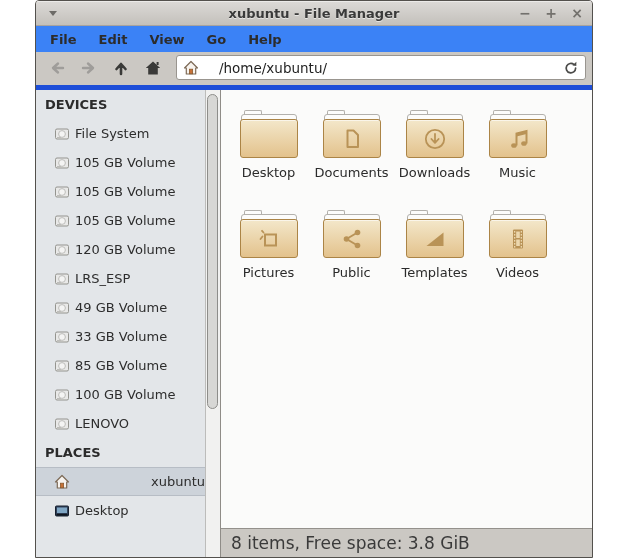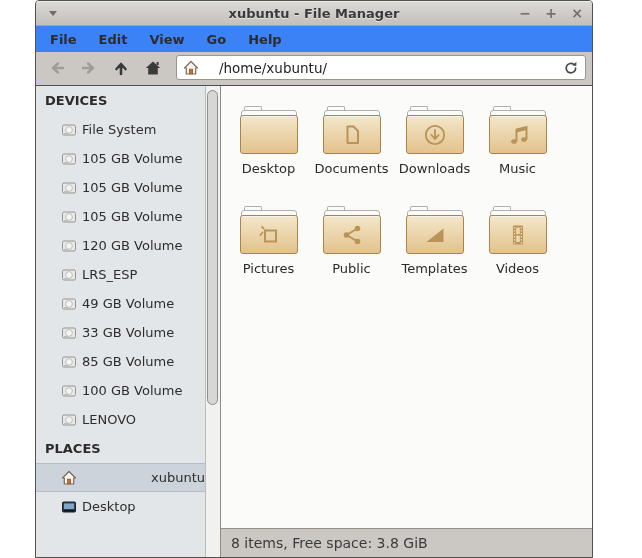--- a/index.html
+++ b/index.html
@@ -47,26 +47,26 @@
     background:#ffffff; border:1px solid #99958f; border-radius:3px;
     display:flex; align-items:flex-start; padding:4px 6px; gap:20px;
   }
   .path-input {
     flex:1; border:none; outline:none; background:transparent;
     font-family:"DejaVu Sans","Liberation Sans",sans-serif;
     font-size:13.5px; color:#1f1f1f; padding:0;
   }
 
   
-  .content { flex:1; display:flex; min-height:0; border-top:1px solid #1d4ed8; }
+  .content { flex:1; display:flex; min-height:0; border-top:5px solid #1d4ed8; }
 
   .sidebar { width:169px; flex:0 0 169px; background:#e3e6e9; overflow:hidden; }
   .side-row { height:29px; display:flex; align-items:center; font-size:13px; color:#2d2d2d; }
   .side-header { font-weight:bold; padding-left:9px; color:#2b2b2b; }
-  .side-item { padding-left:25px; gap:5px; }
+  .side-item { padding-left:18px; gap:5px; }
   .side-item .icon16 { flex:0 0 16px; }
   .side-item.selected { background:#cdd3da; border-top:1px solid #b7bdc5; border-bottom:1px solid #b7bdc5;justify-content:space-between; }
 
   .sb-scroll { width:15px; flex:0 0 15px; background:#f1f1f0; border-left:1px solid #bcbcba; position:relative; }
   .sb-thumb { position:absolute; top:4px; left:1px; width:11px; height:315px; background:#d7d7d5; border:1px solid #8d8d8a; border-radius:7px; }
 
   .main { flex:1; background:#fbfbfa; border-left:1px solid #8f8c87; display:flex; flex-direction:column; min-width:0; }
   .iconview { flex:1; padding:12px 0 0 6px; display:flex; flex-wrap:wrap; align-content:flex-start; overflow:hidden; }
   .file-cell { width:83px; height:100px; display:flex; flex-direction:column; align-items:center; }
   .file-label { margin-top:7px; font-size:13px; color:#2b2b2b; }
@@ -86,21 +86,21 @@
     background:linear-gradient(#f3e7ca,#e3c28c);
     border:1px solid #ab8446; border-radius:3px;
     box-shadow:inset 0 1px 0 rgba(255,255,255,.6);
     display:flex; align-items:center; justify-content:center;
   }
 
   .statusbar {
     height:29px; flex:0 0 29px; background:#cbc8c3;
     border-top:1px solid #94918c;
     display:flex; align-items:center; padding-left:10px;
-    font-size:14px; color:#3a3a3a;
+    font-size:17px; color:#3a3a3a;
   }
 </style>
 </head>
 <body>
 
 <div class="window">
 
   <div class="titlebar">
     <div class="win-menu-btn">
       <span class="tri-down"></span>

